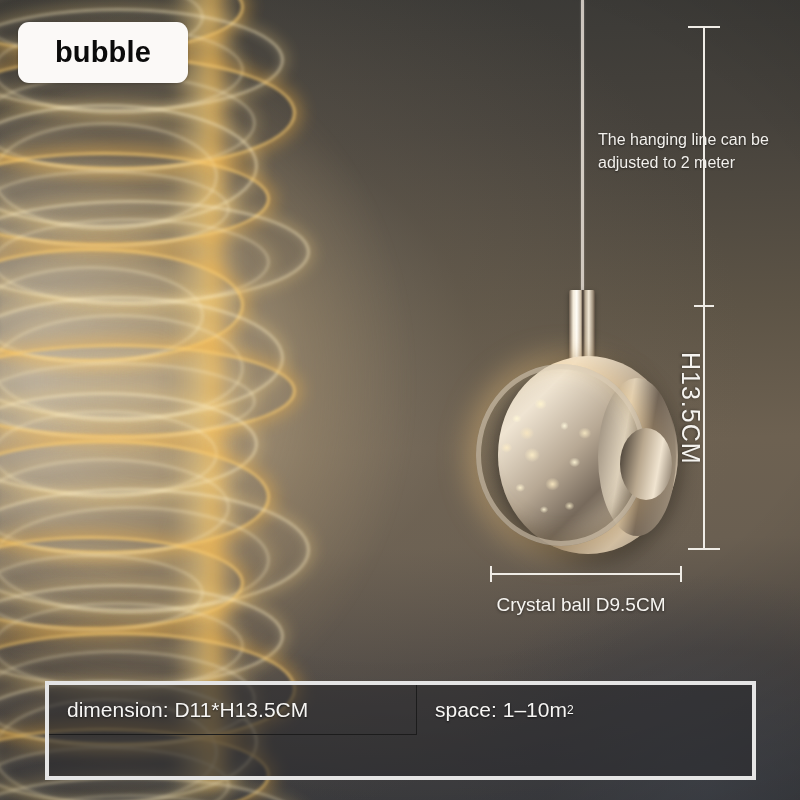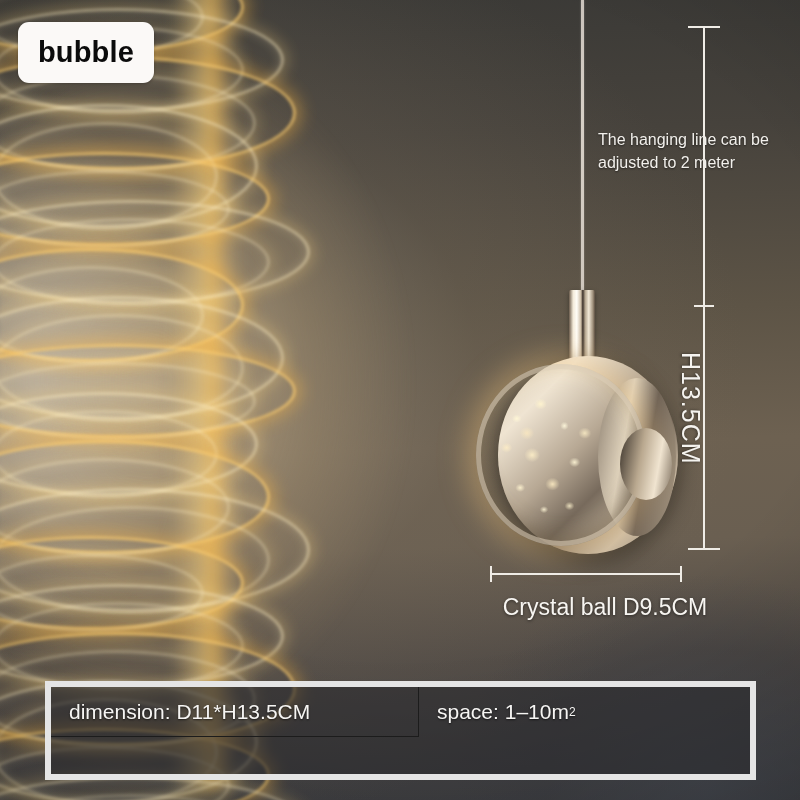--- a/index.html
+++ b/index.html
@@ -46,21 +46,21 @@
     background:linear-gradient(90deg, rgba(255,226,160,0) 0%, rgba(255,216,130,0.55) 45%, rgba(255,198,92,0.75) 58%, rgba(255,210,130,0.25) 80%, rgba(255,226,160,0) 100%);
     filter:blur(7px);
   }
   .softwash{
     position:absolute;left:-40px;top:60px;width:320px;height:700px;
     background:radial-gradient(60% 50% at 45% 50%, rgba(244,238,226,0.40) 0%, rgba(230,220,200,0.12) 55%, rgba(0,0,0,0) 80%);
     filter:blur(8px);
   }
   
   .bubble-tag{
-    position:absolute;left:18px;top:22px;width:136px;height:61px;
+    position:absolute;left:18px;top:22px;width:170px;height:61px;
     background:#fbf9f7;border-radius:11px;
     display:flex;align-items:center;justify-content:center;
     box-shadow:0 1px 3px rgba(0,0,0,.25);
   }
   .bubble-tag span{font-size:29px;font-weight:700;color:#0b0b0b;letter-spacing:.2px;}
   
   .cable{
     position:absolute;left:581px;top:0;width:3px;height:295px;
     background:linear-gradient(180deg,#c9c2bb 0%, #d6cfc6 40%, #cfc7bd 100%);
     box-shadow:0 0 2px rgba(255,255,255,.35);
@@ -127,28 +127,28 @@
     position:absolute;left:705px;top:352px;
     color:#f5f3ef;font-size:25px;letter-spacing:1px;
     transform:rotate(90deg);transform-origin:left top;white-space:nowrap;
     text-shadow:0 1px 3px rgba(0,0,0,.5);
   }
   .hline{position:absolute;left:490px;top:573px;width:192px;height:2px;background:#efece6;}
   .htick{position:absolute;width:2px;height:16px;background:#efece6;top:566px;}
   .htick-l{left:490px;}
   .htick-r{left:680px;}
   .ball-caption{
-    position:absolute;left:440px;top:592px;width:330px;text-align:center;
-    color:#f7f5f1;font-size:23px;line-height:1.32;text-shadow:0 1px 3px rgba(0,0,0,.5);
+    position:absolute;left:416px;top:592px;width:330px;text-align:center;
+    color:#f7f5f1;font-size:19px;line-height:1.32;text-shadow:0 1px 3px rgba(0,0,0,.5);
   }
   
   .spec-table{
     position:absolute;left:45px;top:681px;width:711px;height:99px;
     display:grid;grid-template-columns:368px 343px;grid-template-rows:50px 49px;
-    border:6px solid #e5e5e5;box-sizing:border-box;
+    border:4px solid #e5e5e5;box-sizing:border-box;
     background:rgba(44,44,46,0.62);
   }
   .spec-cell{
     display:flex;align-items:center;padding-left:18px;box-sizing:border-box;
     color:#f6f5f3;font-size:21px;white-space:nowrap;
     text-shadow:0 1px 2px rgba(0,0,0,.6);
   }
   .c-r0c0{border-right:1px solid #1c1c1c;border-bottom:1px solid #1c1c1c;}
   .c-r0c1{border-bottom:1px solid #1c1c1c;}
   .c-r1c0{border-right:1px solid #1c1c1c;}

